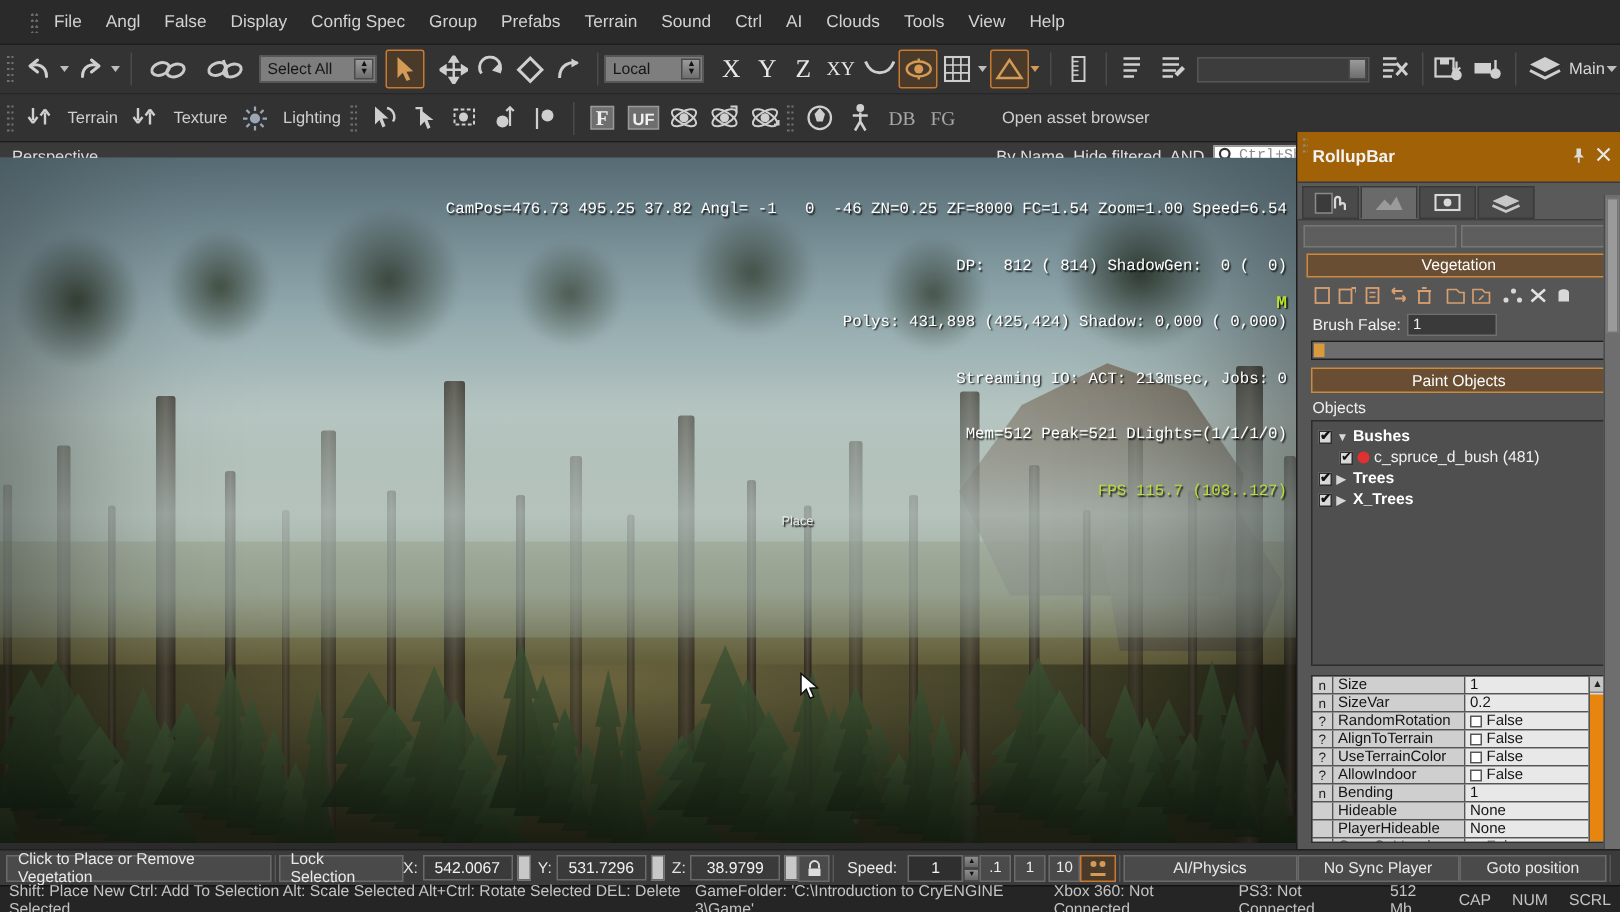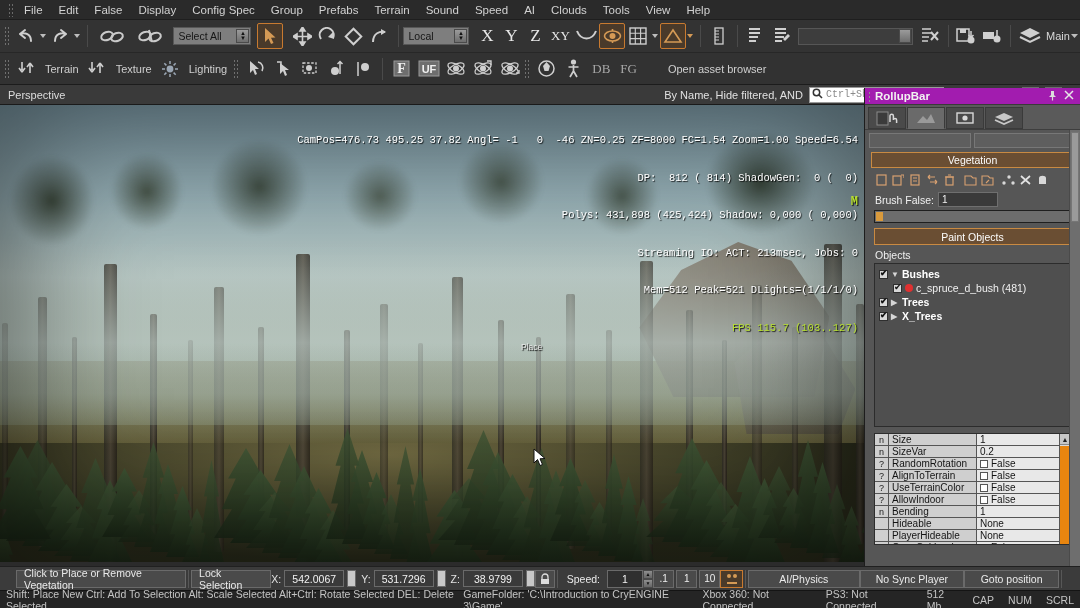--- a/index.html
+++ b/index.html
@@ -7,24 +7,24 @@
     width: 1080px; height: 608px;
     background: #2b2b2b;
     font-family: "Liberation Sans", sans-serif;
     font-size: 11px;
     color: #d0d0d0;
     overflow: hidden;
     position: relative;
   }
   
   #menubar {
-    height: 20px; background: #2a2a2a;
+    height: 30px; background: #2a2a2a;
     display: flex; align-items: center;
     border-bottom: 1px solid #1e1e1e;
-    padding-left: 8px;
+    padding-left: 20px;
   }
   .grip { width: 6px; height: 14px; margin-right: 2px;
     background-image: radial-gradient(circle, #6a6a6a 1px, transparent 1px);
     background-size: 3px 4px; }
   .menu-item { padding: 2px 8px; color: #d2d2d2; font-size: 11.5px; cursor: default; }
 
   
   #toolbar1 {
     height: 33px; background: #333333;
     display: flex; align-items: center; padding-left: 3px;
@@ -141,21 +141,21 @@
     font-size: 12px; font-weight: bold; text-shadow: 1px 1px 1px #000; }
   #place-label { position:absolute; left: 521px; top: 237px; font-size: 8.5px; color: #e8e8e8;
     text-shadow: 1px 1px 1px #000; }
   #cursor { position:absolute; left: 533px; top: 343px; width: 14px; height: 20px; }
 
   
   #rollup {
     position: absolute; right: 0; top: 88px; width: 216px; height: 478px;
     background: #565656; border-left: 1px solid #1d1d1d;
   }
-  .ru-title { height: 17px; background: #a21caf; display: flex; align-items: center;
+  .ru-title { height: 34px; background: #a16207; display: flex; align-items: center;
     padding-left: 10px; border-bottom: 1px solid #3a3a3a; position: relative; text-align: right; }
   .ru-title .t { font-size: 11.5px; font-weight: bold; color: #f2f2f2; }
   .ru-title .tgrip { position:absolute; left:3px; top:3px; width:4px; height:11px;
     background-image: radial-gradient(circle, #8d8d8d .8px, transparent .9px); background-size: 3px 4px; }
   .ru-actions { margin-left: auto; display: flex; align-items: center; gap: 7px; padding-right: 6px; }
   .ru-tabs { height: 25px; background: #5a5a5a; display: flex; align-items: flex-end; padding-left: 3px; gap: 1px;
     border-bottom: 1px solid #3e3e3e; }
   .ru-tab { width: 38px; height: 22px; background: #4a4a4a; border: 1px solid #3a3a3a;
     display: flex; align-items: center; justify-content: center; }
   .ru-tab.sel { background: #6a6a6a; border-bottom-color: #6a6a6a; }
@@ -200,21 +200,21 @@
   .gsb .up { height: 11px; background: #c6c6c6; border-bottom: 1px solid #888; font-size: 7px;
     display:flex; align-items:center; justify-content:center; color:#222; }
   .gsb .thumb { position:absolute; left:0; right:0; top: 12px; bottom: 0; background: #e8850f; }
   .ru-scroll { position: absolute; right: 0; top: 42px; width: 11px; bottom: 0; background: #6e6e6e; border-left: 1px solid #4a4a4a; }
   .ru-scroll .thumb { position:absolute; left:1px; right:1px; top: 2px; height: 90px; background: #9a9a9a; border: 1px solid #767676; }
 
   
   #bottombar {
     position: absolute; left: 0; bottom: 18px; width: 1080px; height: 24px;
     background: #3b3b3b; border-top: 1px solid #202020;
-    display: flex; align-items: center; gap: 0; padding: 0 16px;
+    display: flex; align-items: center; gap: 0; padding: 0 4px;
   }
   .bb-panel { height: 18px; background: #4a4a4a; border: 1px solid #6a6a6a;
     display: flex; align-items: center; justify-content: center; font-size: 10.5px; color: #eaeaea;
     padding: 0 7px; cursor: default; }
   .coord { display: flex; align-items: center; gap: 3px; }
   .coord .ck { font-size: 10.5px; color: #e4e4e4; }
   .coord .cv { width: 60px; height: 17px; background: #3a3a3a; border: 1px solid #6a6a6a;
     font-size: 10.5px; color: #f2f2f2; display: flex; align-items: center; justify-content: center; }
   .coord .cs { width: 9px; height: 17px; background: #c8c8c8; border: 1px solid #6a6a6a; }
   .spd-box { width: 38px; height: 18px; background: #2f2f2f; border: 1px solid #6a6a6a;
@@ -232,29 +232,29 @@
   .sb-right { margin-left: auto; display: flex; align-items: center; gap: 14px; }
   .bb-sep { width: 1px; height: 18px; background: #575757; margin: 0 2px; }
 </style>
 </head>
 <body>
 
 <div id="menubar">
   <div class="grip"></div>
   <div id="menu-items" style="display:flex">
       <div class="menu-item">File</div>
-      <div class="menu-item">Edit</div>
+      <div class="menu-item">Angl</div>
       <div class="menu-item">False</div>
       <div class="menu-item">Display</div>
       <div class="menu-item">Config Spec</div>
       <div class="menu-item">Group</div>
       <div class="menu-item">Prefabs</div>
       <div class="menu-item">Terrain</div>
       <div class="menu-item">Sound</div>
-      <div class="menu-item">Speed</div>
+      <div class="menu-item">Ctrl</div>
       <div class="menu-item">AI</div>
       <div class="menu-item">Clouds</div>
       <div class="menu-item">Tools</div>
       <div class="menu-item">View</div>
       <div class="menu-item">Help</div>
     </div>
 </div>
 
 <div id="toolbar1">
   <div class="tb-grip"></div>

